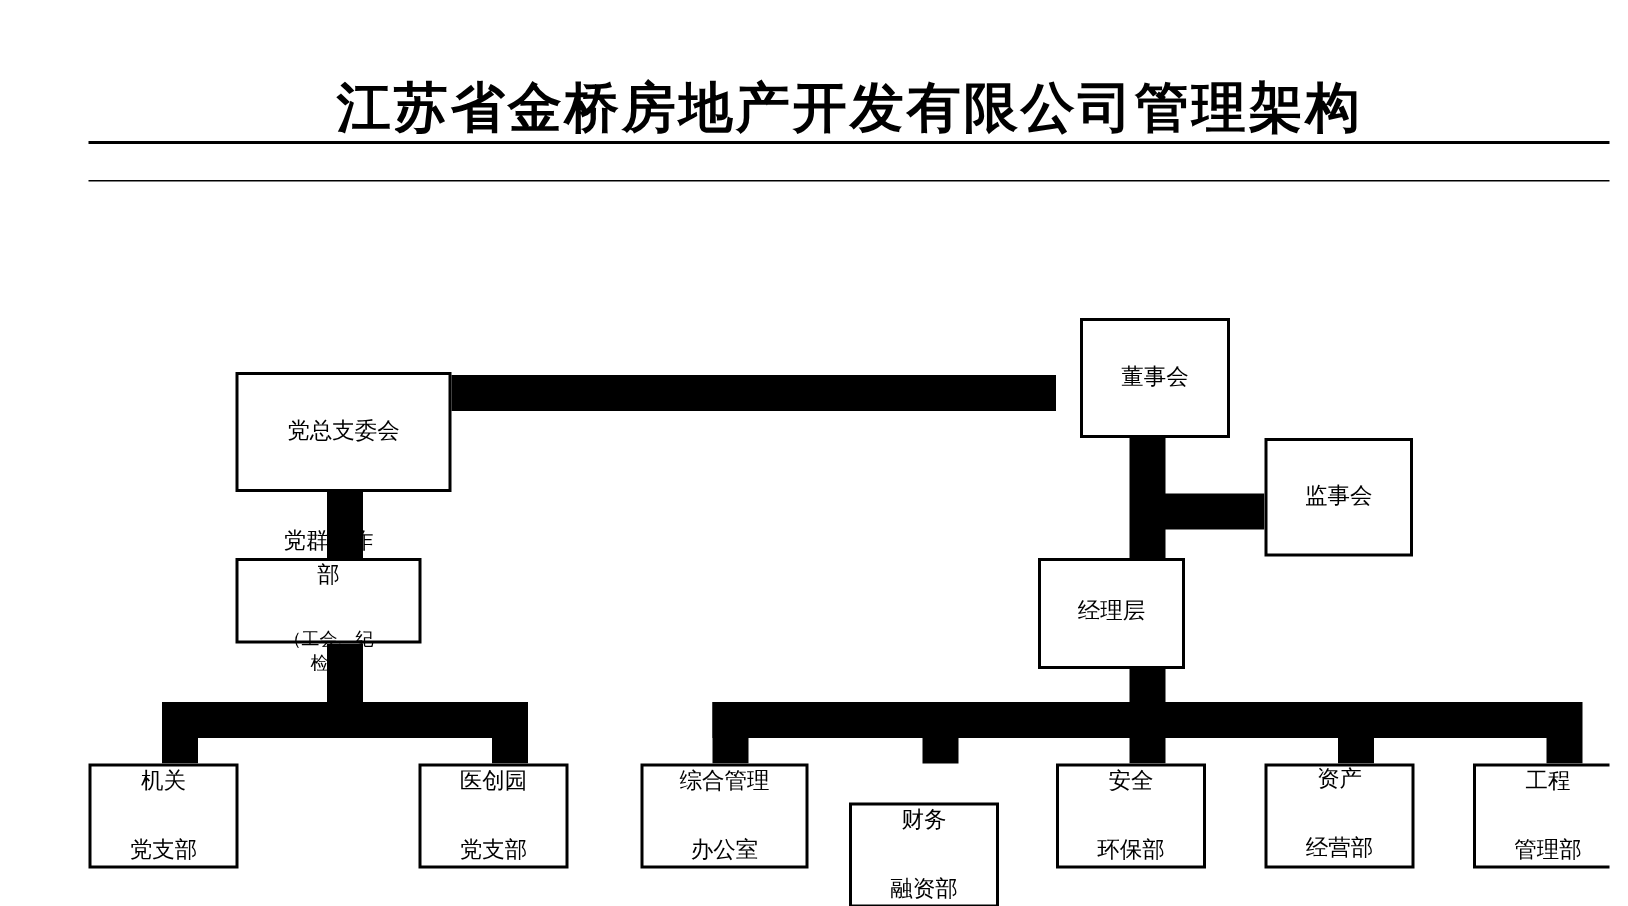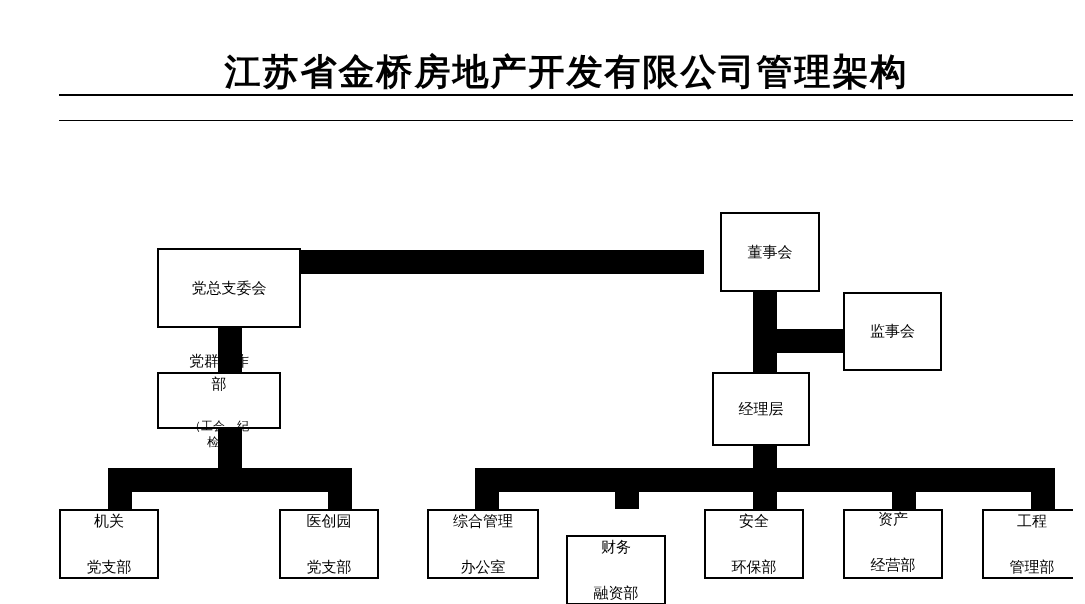--- a/index.html
+++ b/index.html
@@ -83,21 +83,21 @@
 
   <div class="box" style="left:819px; top:268px; width:99px; height:79px;">
     <span>监事会</span>
   </div>
 
   <div class="box" style="left:133px; top:348px; width:124px; height:57px;">
     <span>党群工作部</span>
     <span class="sub">（工会、纪检）</span>
   </div>
 
-  <div class="box" style="left:688px; top:348px; width:98px; height:74px;">
+  <div class="box" style="left:668px; top:348px; width:98px; height:74px;font-family:Liberation Mono, monospace;">
     <span>经理层</span>
   </div>
 
   <div class="box" style="left:35px; top:485px; width:100px; height:70px;">
     <span>机关</span>
     <span>党支部</span>
   </div>
 
   <div class="box" style="left:255px; top:485px; width:100px; height:70px;">
     <span>医创园</span>

